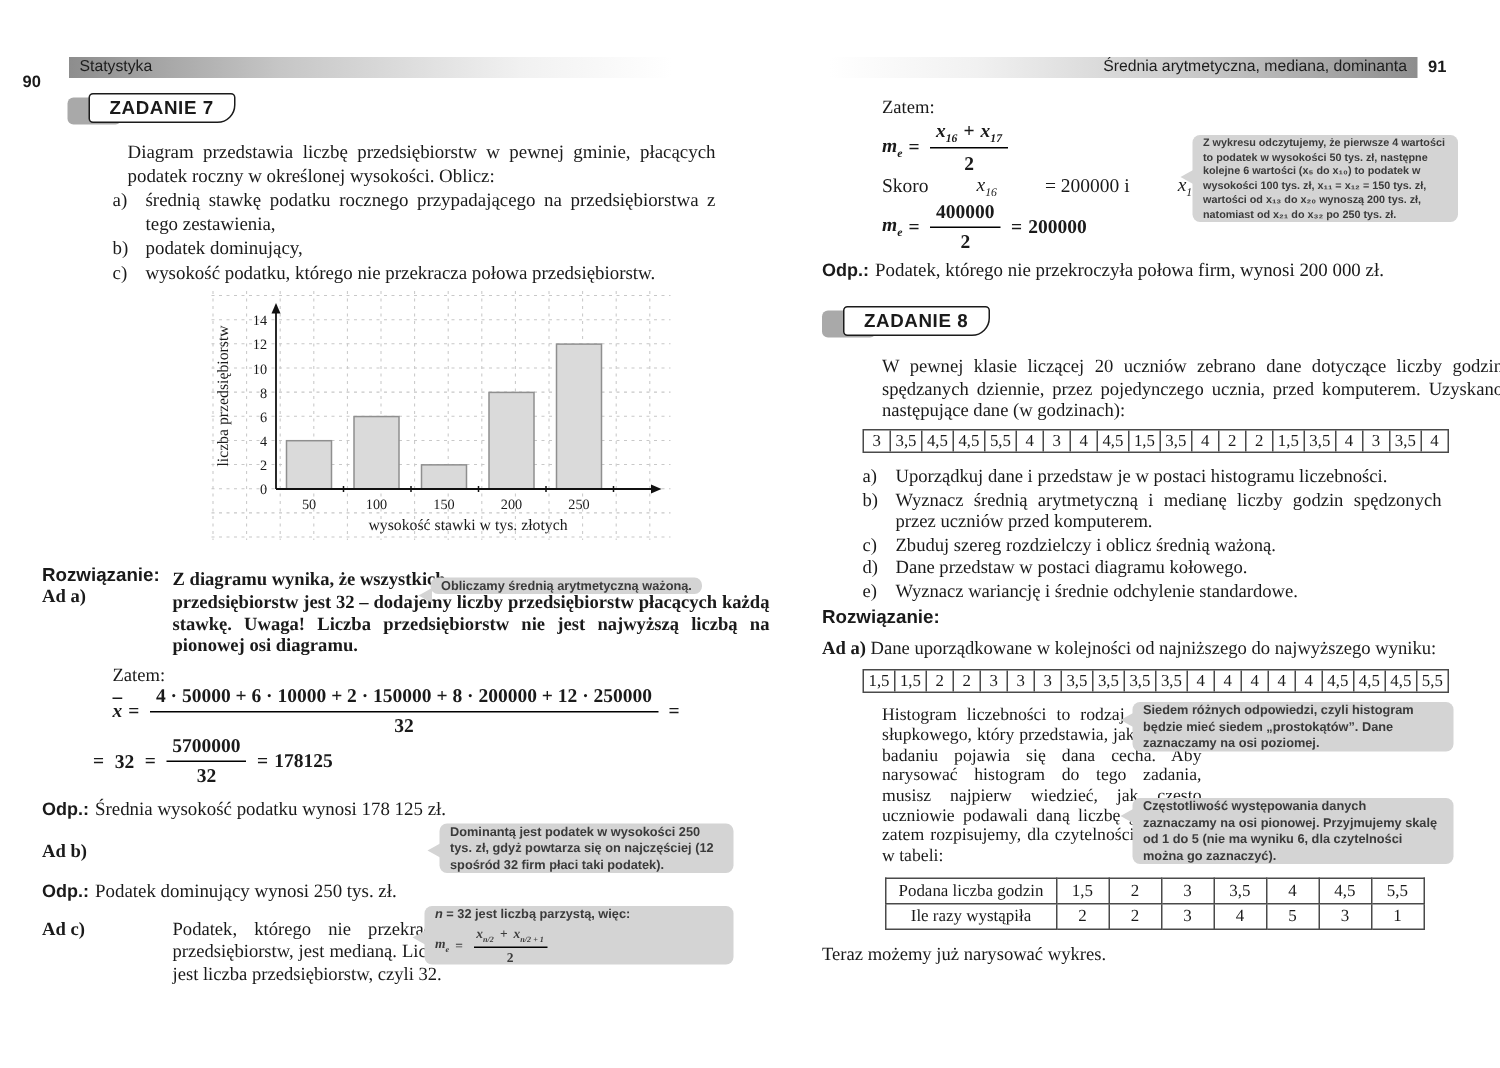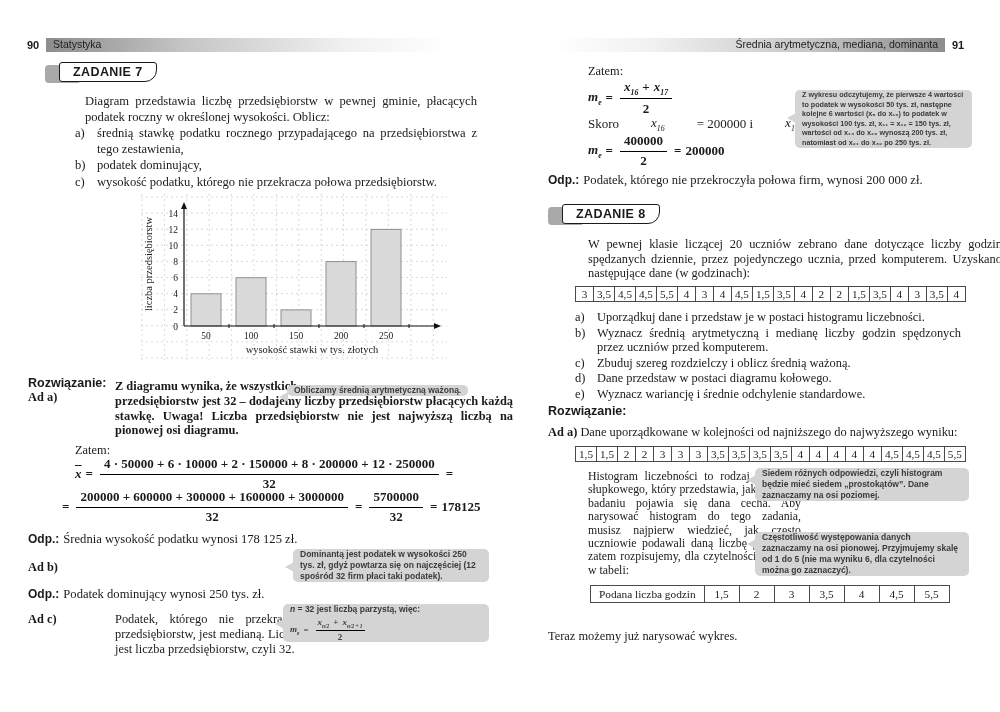--- a/index.html
+++ b/index.html
@@ -64,21 +64,21 @@
   .ftable td{border:1px solid #4a4a4a;font:11.3px "Liberation Serif",serif;text-align:center;
       padding:1.5px 4px;height:13px;}
   .ftable .tlabel{padding:1.5px 8px;margin-left:40px;}
   .ftable .tval{min-width:26px;}
 </style>
 </head>
 <body>
 
 <div>
 
-  <div class="pagenum" style="left:27px;">90</div>
+  <div class="pagenum" style="left:15px;margin-top:10px;">90</div>
   <div class="runbar rb-left">Statystyka</div>
 
   <div class="badge" style="left:45px;top:62px;">
     <span class="tab"></span>
     <span class="blabel">ZADANIE 7</span>
   </div>
 
   <div class="abs" style="left:45px;top:94px;width:432px;">
     <div class="p-main just">Diagram przedstawia liczbę przedsiębiorstw w pewnej gminie, płacących podatek roczny w określonej wysokości. Oblicz:</div>
     <div class="listrow p-main" style="margin-left:30px;">
@@ -167,21 +167,20 @@
       <span class="fop">=</span>
       <span class="frac">
         <span class="fnum"><span class="ftxt">4 · 50000 + 6 · 10000 + 2 · 150000 + 8 · 200000 + 12 · 250000</span></span>
         <span class="fden"><span class="ftxt">32</span></span>
       </span>
       <span class="fop">=</span>
     </div>
   <div class="abs formula" style="left:58px;top:489px;">
       <span class="fop">=</span>
       <span class="frac">
-        <span class="fnum"><span class="ftxt">200000 + 600000 + 300000 + 1600000 + 3000000</span></span>
         <span class="fden"><span class="ftxt">32</span></span>
       </span>
       <span class="fop">=</span>
       <span class="frac">
         <span class="fnum"><span class="ftxt">5700000</span></span>
         <span class="fden"><span class="ftxt">32</span></span>
       </span>
       <span class="fop">=</span>
       <span class="ftxt">178125</span>
     </div>
@@ -337,18 +336,28 @@
         <tr>
           <td class="tlabel">Podana liczba godzin</td>
           <td class="tval">1,5</td>
           <td class="tval">2</td>
           <td class="tval">3</td>
           <td class="tval">3,5</td>
           <td class="tval">4</td>
           <td class="tval">4,5</td>
           <td class="tval">5,5</td>
         </tr>
+        <tr>
+          <td class="tlabel">Ile razy wystąpiła</td>
+          <td class="tval">2</td>
+          <td class="tval">2</td>
+          <td class="tval">3</td>
+          <td class="tval">4</td>
+          <td class="tval">5</td>
+          <td class="tval">3</td>
+          <td class="tval">1</td>
+        </tr>
       </tbody>
   </table>
 
   <div class="abs p-right" style="left:548px;top:629px;">Teraz możemy już narysować wykres.</div>
 
 </div>
 
 </body></html>

